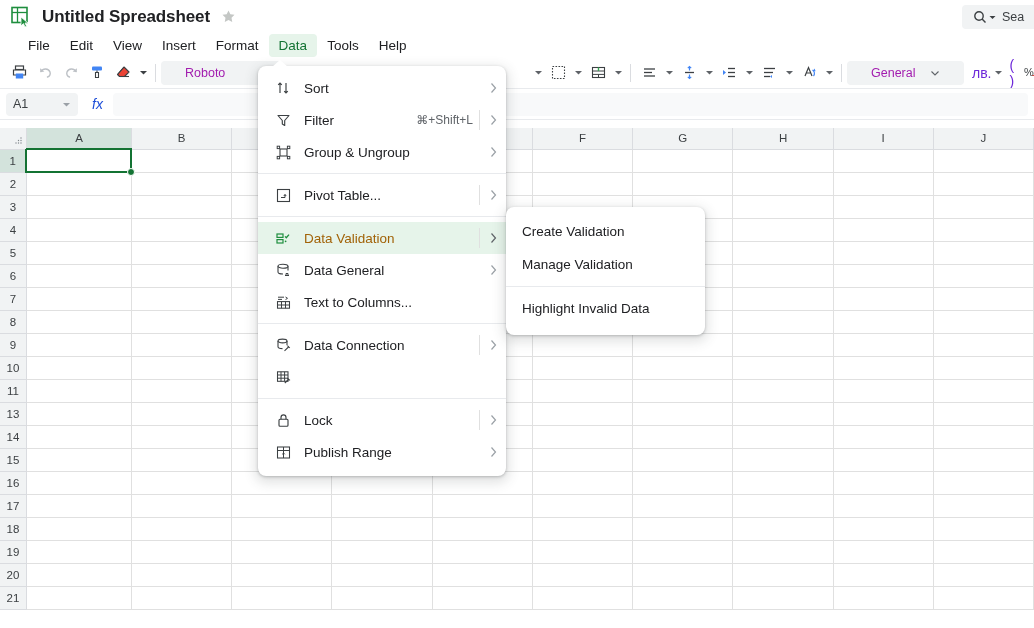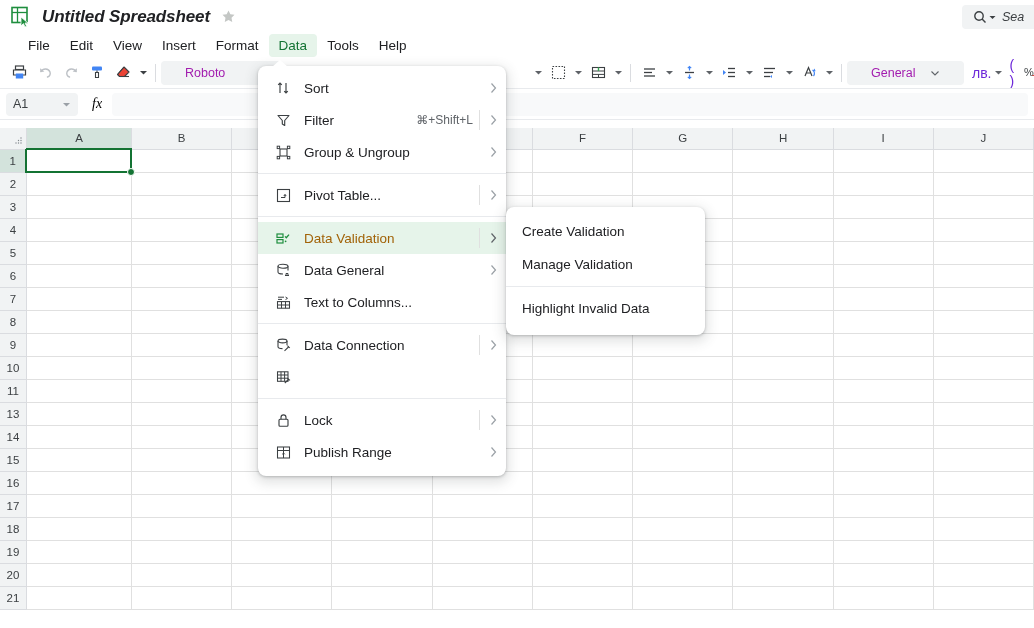--- a/index.html
+++ b/index.html
@@ -12,21 +12,20 @@
   }
   body { position: relative; }
 
   
   .titlebar {
     height: 33px;
     display: flex;
     align-items: center;
     padding: 8px 8px;
     position: relative;
-    font-style: italic;
   }
   .logo { width: 26px; height: 26px; margin-right: 8px; flex: none; }
   .doc-title {
     font-size: 17px;
     font-weight: bold;
     letter-spacing: -0.1px;
     color: #202124;
     white-space: nowrap;
   }
   .star-icon {
@@ -116,23 +115,23 @@
   .namebox {
     width: 72px; height: 23px;
     background: #f1f3f4;
     border-radius: 4px;
     display: flex; align-items: center; justify-content: space-between;
     padding: 0 7px;
     font-size: 12.5px;
     color: #3c4043;
   }
   .fx-label {
-    font-size: 14px; color: #000000;
+    font-size: 14px; color: #1d4ed8;
     font-style: italic;
-    font-family: Liberation Serif, serif;
+    font-family: Liberation Sans, sans-serif;
     padding: 0 4px 0 8px;
     text-align: right;
   }
   .formula-input {
     flex: 1; height: 23px;
     background: #f8f9fa;
     border-radius: 4px;
     border: none; outline: none;
     font-size: 12.5px;
     padding: 0 8px;

